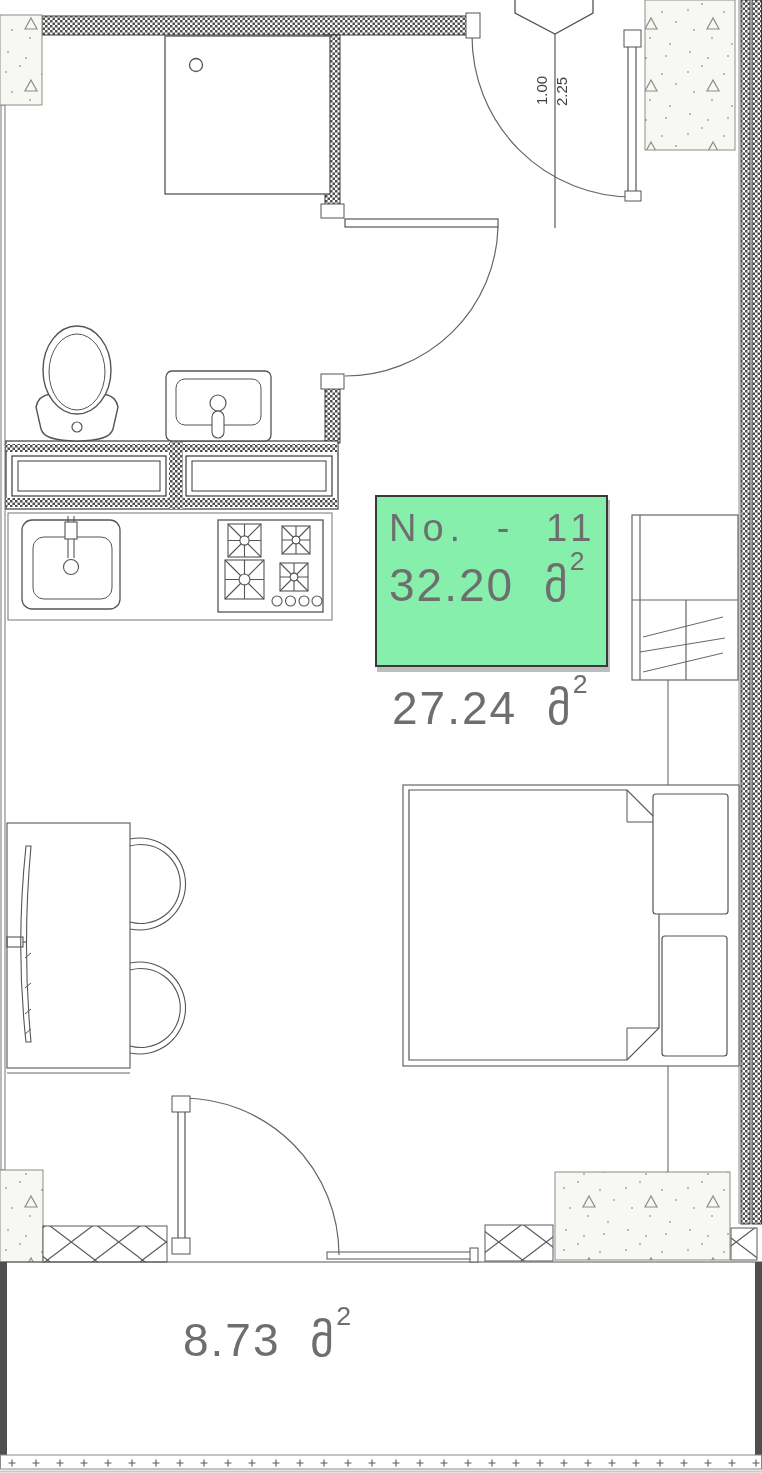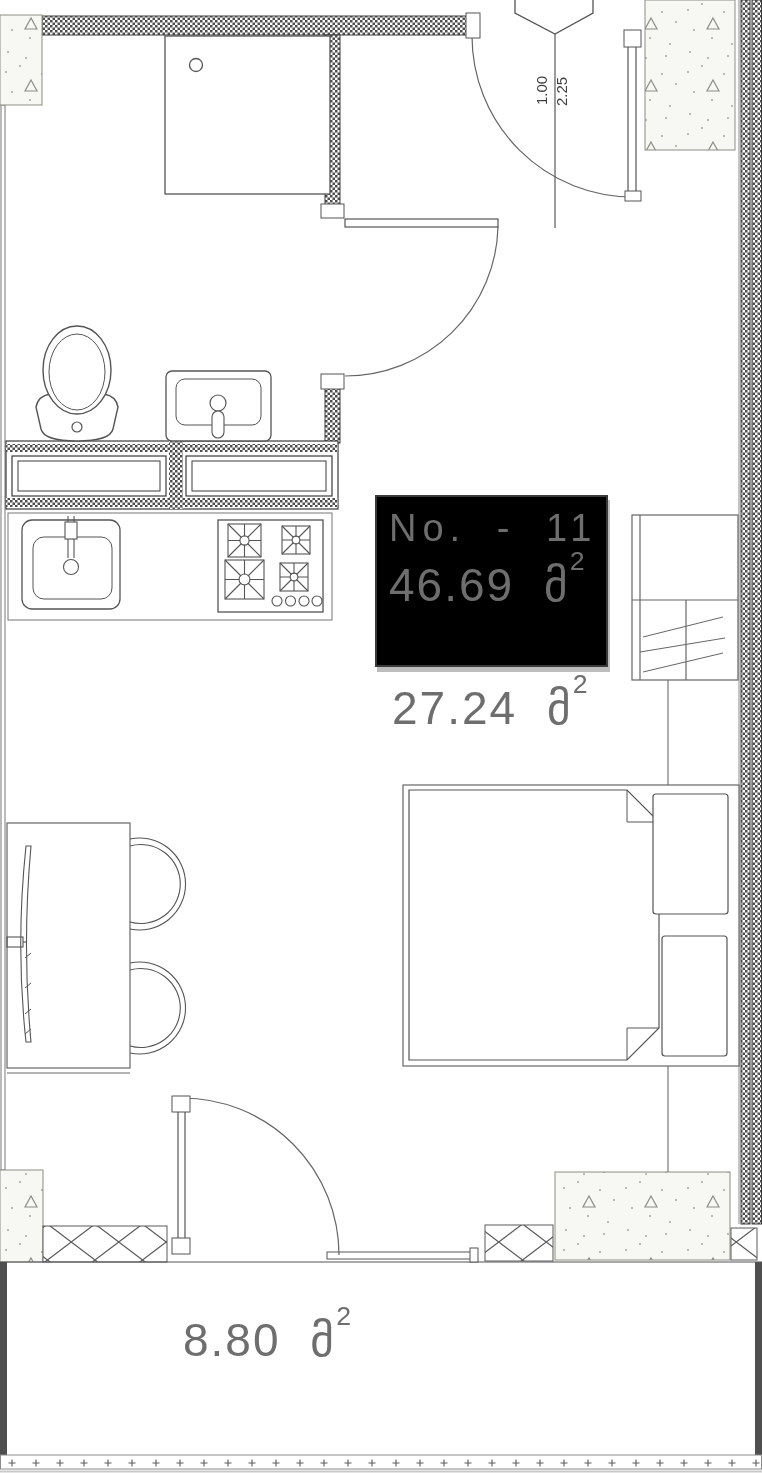--- a/index.html
+++ b/index.html
@@ -1,20 +1,20 @@
 <!DOCTYPE html>
 <html><head>
 <meta charset="utf-8">
 <style>
   html,body{margin:0;padding:0;background:#ffffff;}
   .plan{position:relative;width:762px;height:1473px;background:#ffffff;overflow:hidden;
         font-family:"Liberation Sans","DejaVu Sans",sans-serif;}
   .plan svg{position:absolute;left:0;top:0;}
   .label-box{position:absolute;left:375px;top:495px;width:233px;height:172px;
-             box-sizing:border-box;border:2px solid #3a3a3a;background:#000000;
+             box-sizing:border-box;border:2px solid #3a3a3a;background:#86efac;
              box-shadow:2px 5px 0 #bdbdbd;padding:6px 10px 0 12px;z-index:3;}
   .no-line{font-size:38px;color:#6e6e6e;letter-spacing:6px;word-spacing:14px;white-space:nowrap;margin-top:4px;}
   .area-line{font-size:46px;color:#6e6e6e;letter-spacing:2px;margin-top:8px;white-space:nowrap;}
   .area-free{position:absolute;color:#6e6e6e;font-size:46px;letter-spacing:2px;text-align:left;white-space:nowrap;z-index:3;}
   #room-area{left:392px;top:681px;width:226px;}
   #balcony-area{left:183px;top:1313px;width:220px;}
   .unit sup{font-size:58%;position:relative;top:-0.55em;letter-spacing:0;}
   .dim{position:absolute;color:#3f3f3f;font-size:15px;width:44px;height:15px;line-height:15px;
        text-align:center;transform:rotate(-90deg);transform-origin:center;z-index:3;}
   #dim-width{left:519px;top:83px;}
@@ -225,31 +225,31 @@
     <rect x="0" y="1262" width="7" height="194" fill="#4f4f4f"></rect>
     <rect x="755" y="1262" width="7" height="194" fill="#4f4f4f"></rect>
     <rect x="0.5" y="1455" width="761" height="14" fill="url(#plus)" stroke="#8a8a8a" stroke-width="1"></rect>
     <line x1="0" y1="1471.5" x2="762" y2="1471.5" stroke="#c9c9c9" stroke-width="2"></line>
   </g>
 </svg>
 
   <div class="label-box">
     <div class="no-line">No. - 11</div>
     <div class="area-line">
-      <span>46.69</span>
+      <span>32.20</span>
       <span class="unit">&nbsp;<span>მ</span><sup>2</sup></span>
     </div>
   </div>
 
   <div id="room-area" class="area-free">
     <span>27.24</span>
     <span class="unit">&nbsp;<span>მ</span><sup>2</sup></span>
   </div>
 
   <div id="balcony-area" class="area-free">
-    <span>8.80</span>
+    <span>8.73</span>
     <span class="unit">&nbsp;<span>მ</span><sup>2</sup></span>
   </div>
 
   <div id="dim-width" class="dim">1.00</div>
   <div id="dim-height" class="dim">2.25</div>
 
 </div>
 
 </body></html>

